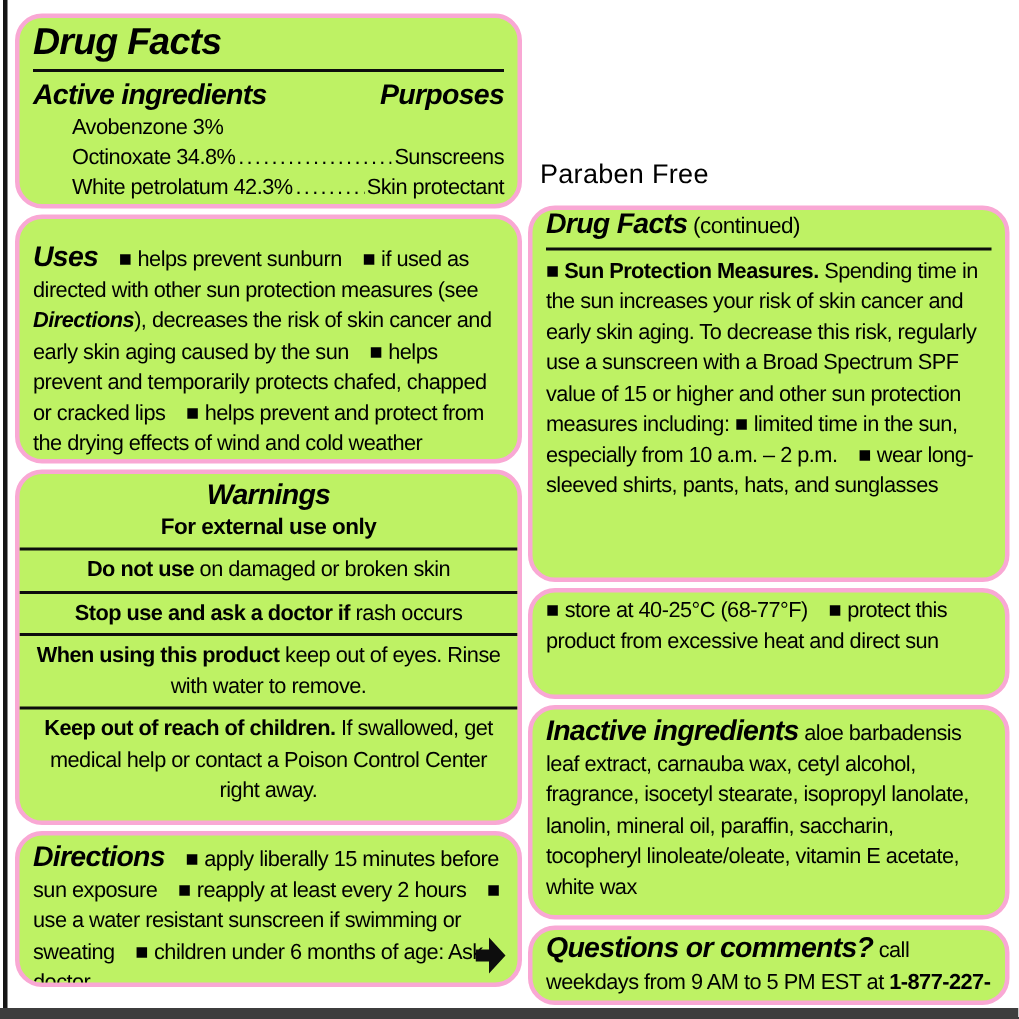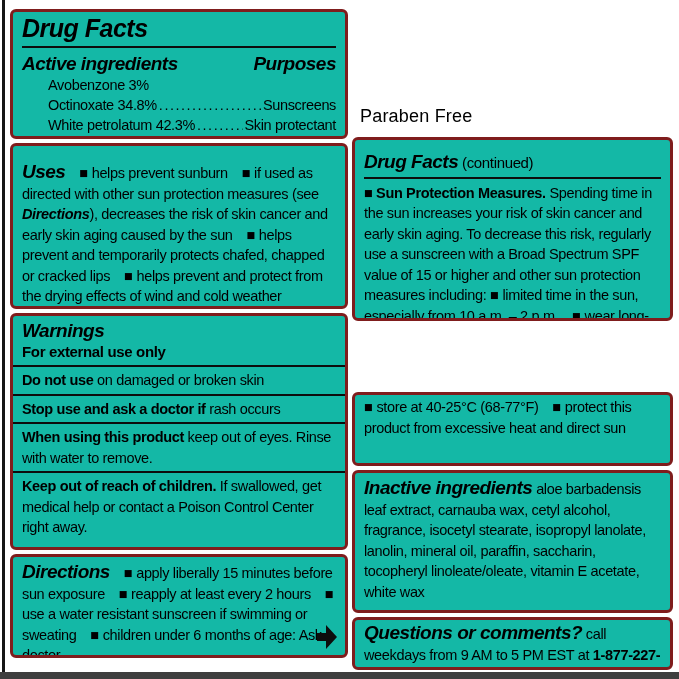--- a/index.html
+++ b/index.html
@@ -2,40 +2,40 @@
 <html><head>
 <meta charset="utf-8">
 <style>
   html,body{margin:0;padding:0;background:#fff;}
   body{
     width:679px;height:679px;position:relative;overflow:hidden;
     font-family:"Liberation Sans", sans-serif;color:#000;
     -webkit-font-smoothing:antialiased;
   }
   .panel{
-    position:absolute;box-sizing:border-box;background:#14b8a6;
-    border:3px solid #7f1d1d;border-radius:6px;
+    position:absolute;box-sizing:border-box;background:#bef264;
+    border:3px solid #f9a8d4;border-radius:18px;
     padding:3px 9px;overflow:hidden;
   }
   .body-text{font-size:14.5px;line-height:20.5px;letter-spacing:-0.35px;}
   .seg-b{font-weight:bold;}
   .seg-bi{font-weight:bold;font-style:italic;}
   .seg-bi-lg{font-weight:bold;font-style:italic;font-size:19px;letter-spacing:-0.5px;}
   .seg-cont{font-size:15px;}
   .seg-sq{letter-spacing:0;}
   .title-lg{font-weight:bold;font-style:italic;font-size:25px;line-height:29px;letter-spacing:-0.5px;}
   .title-md{font-weight:bold;font-style:italic;font-size:19px;line-height:23px;letter-spacing:-0.5px;}
   .rule{border:none;border-top:2.5px solid #0d0d0d;margin:3px 0 4px 0;}
   .rule-full{border:none;border-top:2px solid #0d0d0d;margin:3px -9px;}
   
   #panel-active{left:10px;top:9px;width:338px;height:130px;padding-top:2px;}
   #panel-uses{left:10px;top:143px;width:338px;height:166px;padding-top:16px;}
-  #panel-warnings{left:10px;top:313px;width:338px;height:237px;}
+  #panel-warnings{left:10px;top:313px;width:338px;height:237px;text-align:center;}
   #panel-directions{left:10px;top:554px;width:338px;height:104px;padding-top:5px;}
-  #panel-continued{left:352px;top:137px;width:321px;height:184px;padding-top:12px;}
+  #panel-continued{left:352px;top:137px;width:321px;height:251px;padding-top:0;}
   #panel-other{left:352px;top:392px;width:321px;height:74px;padding-top:2px;}
   #panel-inactive{left:352px;top:470px;width:321px;height:143px;padding-top:5px;}
   #panel-questions{left:352px;top:617px;width:321px;height:53px;padding-top:3px;}
   
   .ai-header{display:flex;justify-content:space-between;align-items:baseline;
     font-weight:bold;font-style:italic;font-size:19px;line-height:23px;letter-spacing:-0.5px;}
   .ai-row{display:flex;align-items:baseline;font-size:14.5px;line-height:20px;letter-spacing:-0.35px;margin-left:26px;}
   .ai-name{white-space:nowrap;}
   .ai-leader{flex:1;overflow:hidden;white-space:nowrap;letter-spacing:1.5px;margin:0 2px;}
   .ai-purpose{white-space:nowrap;}

